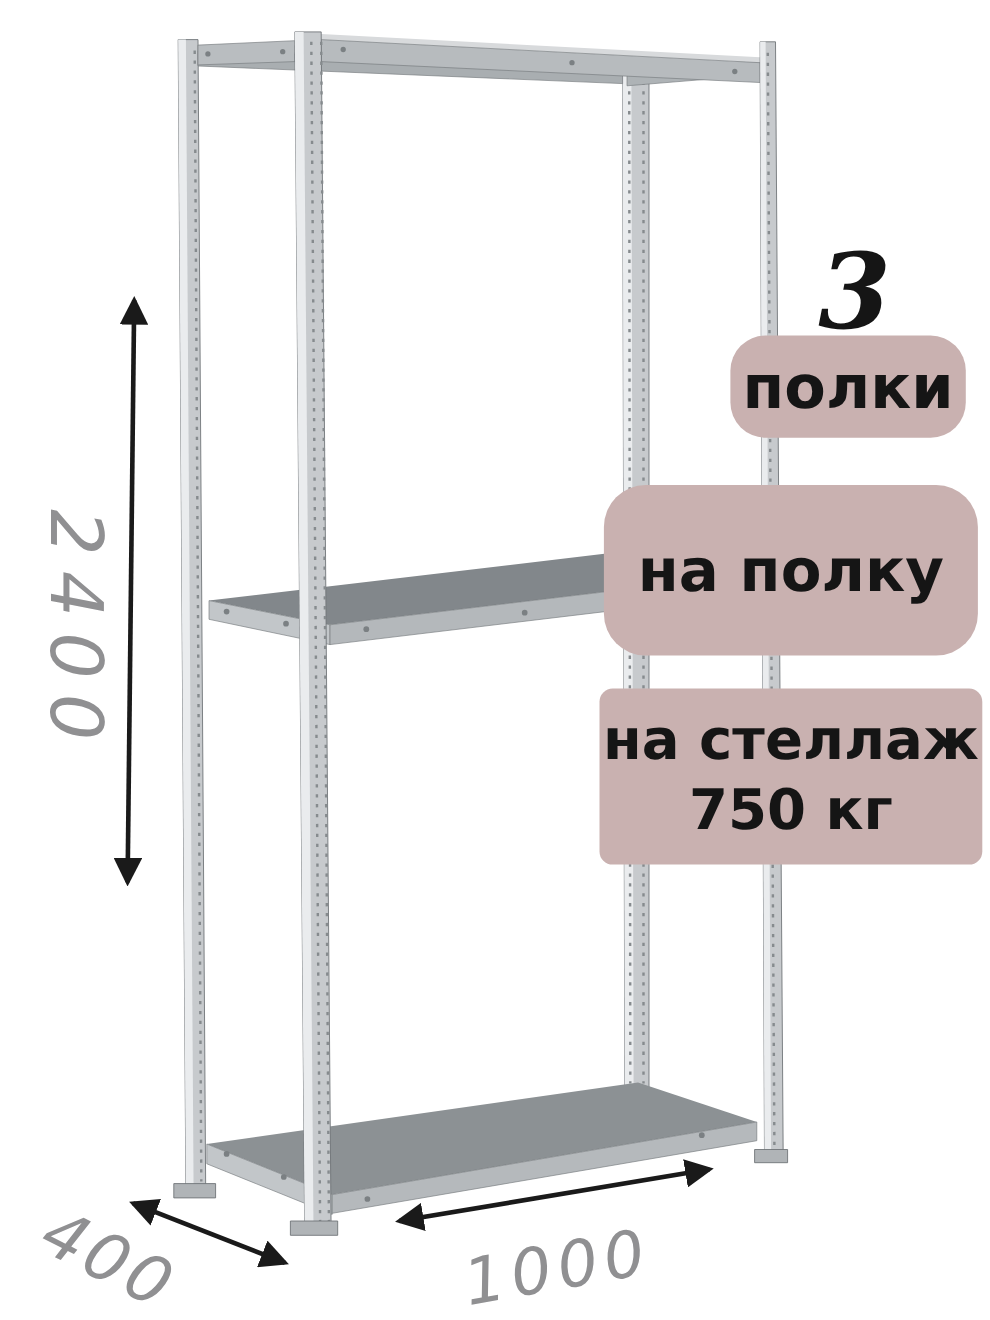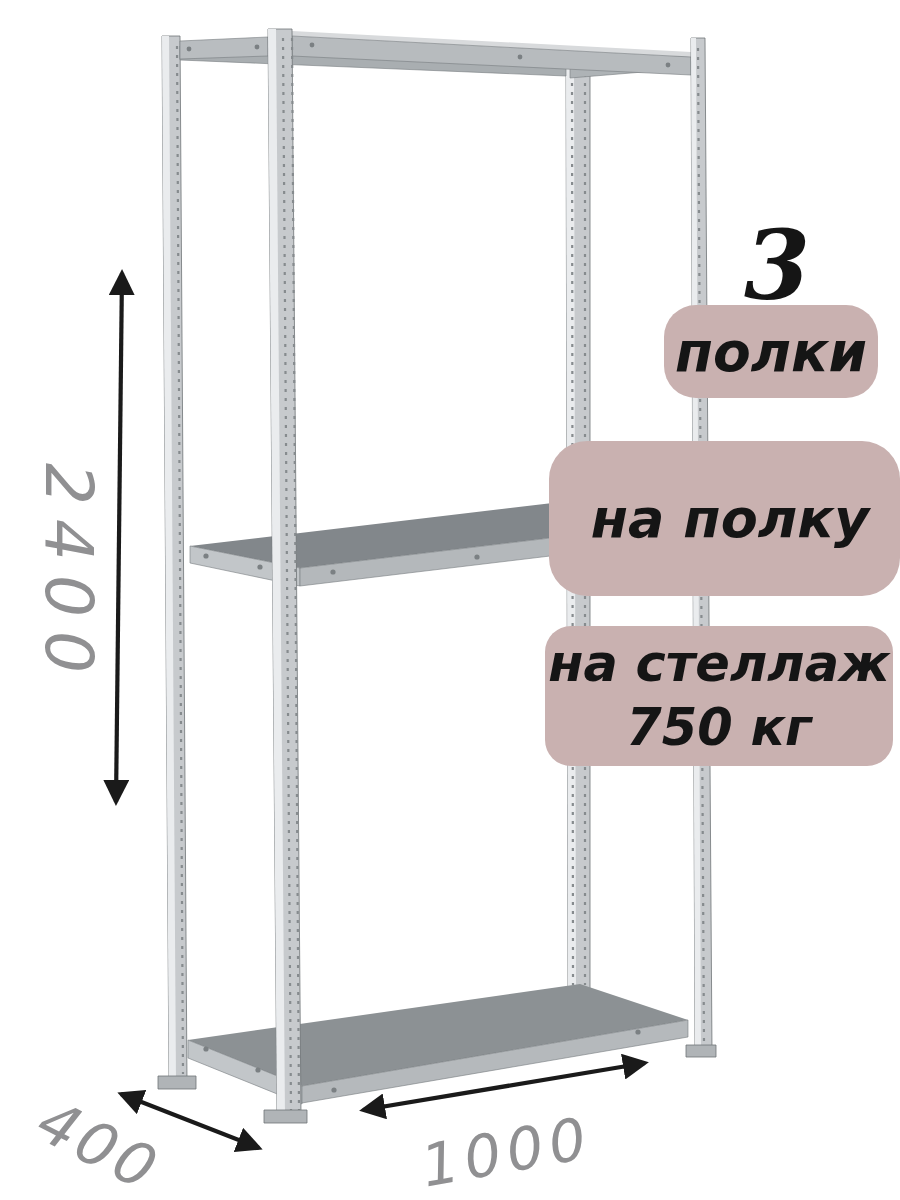--- a/index.html
+++ b/index.html
@@ -15,25 +15,25 @@
              transform:rotate(27deg);}
   .dim-width{left:390px;top:1118px;width:235px;height:75px;font-size:58px;letter-spacing:6px;
              transform:rotate(-10deg);}
 
   .count{position:absolute;left:712px;top:218px;width:130px;text-align:center;
          font-family:"DejaVu Serif", serif;font-style:italic;font-weight:bold;
          font-size:95px;line-height:1;color:var(--label-text,#151515);}
 
   .badge{position:absolute;background:var(--badge-background,#c9b1b0);
          color:var(--label-text,#151515);font-weight:bold;text-align:right;
-         display:flex;flex-direction:column;align-items:center;justify-content:center;font-style:italic;}
+         display:flex;flex-direction:column;align-items:center;justify-content:center;}
   .badge-count{left:664px;top:305px;width:214px;height:93px;border-radius:32px;font-size:55px;}
   .badge-shelf-load{left:549px;top:441px;width:340px;height:155px;border-radius:38px;
-                    font-size:54px;line-height:1.22;padding-left:11px;}
-  .badge-rack-load{left:545px;top:626px;width:348px;height:140px;border-radius:26px;
+                    font-size:54px;line-height:1.22;}
+  .badge-rack-load{left:545px;top:626px;width:348px;height:160px;border-radius:12px;
                    font-size:51px;line-height:1.26;}
 </style>
 </head>
 <body>
 
 <div class="stage">
 
   <svg width="900" height="1200" viewBox="0 0 900 1200">
     <defs>
       <marker id="ah" viewBox="0 0 10 10" refX="8.5" refY="5" markerWidth="6.2" markerHeight="6.2" orient="auto-start-reverse">

